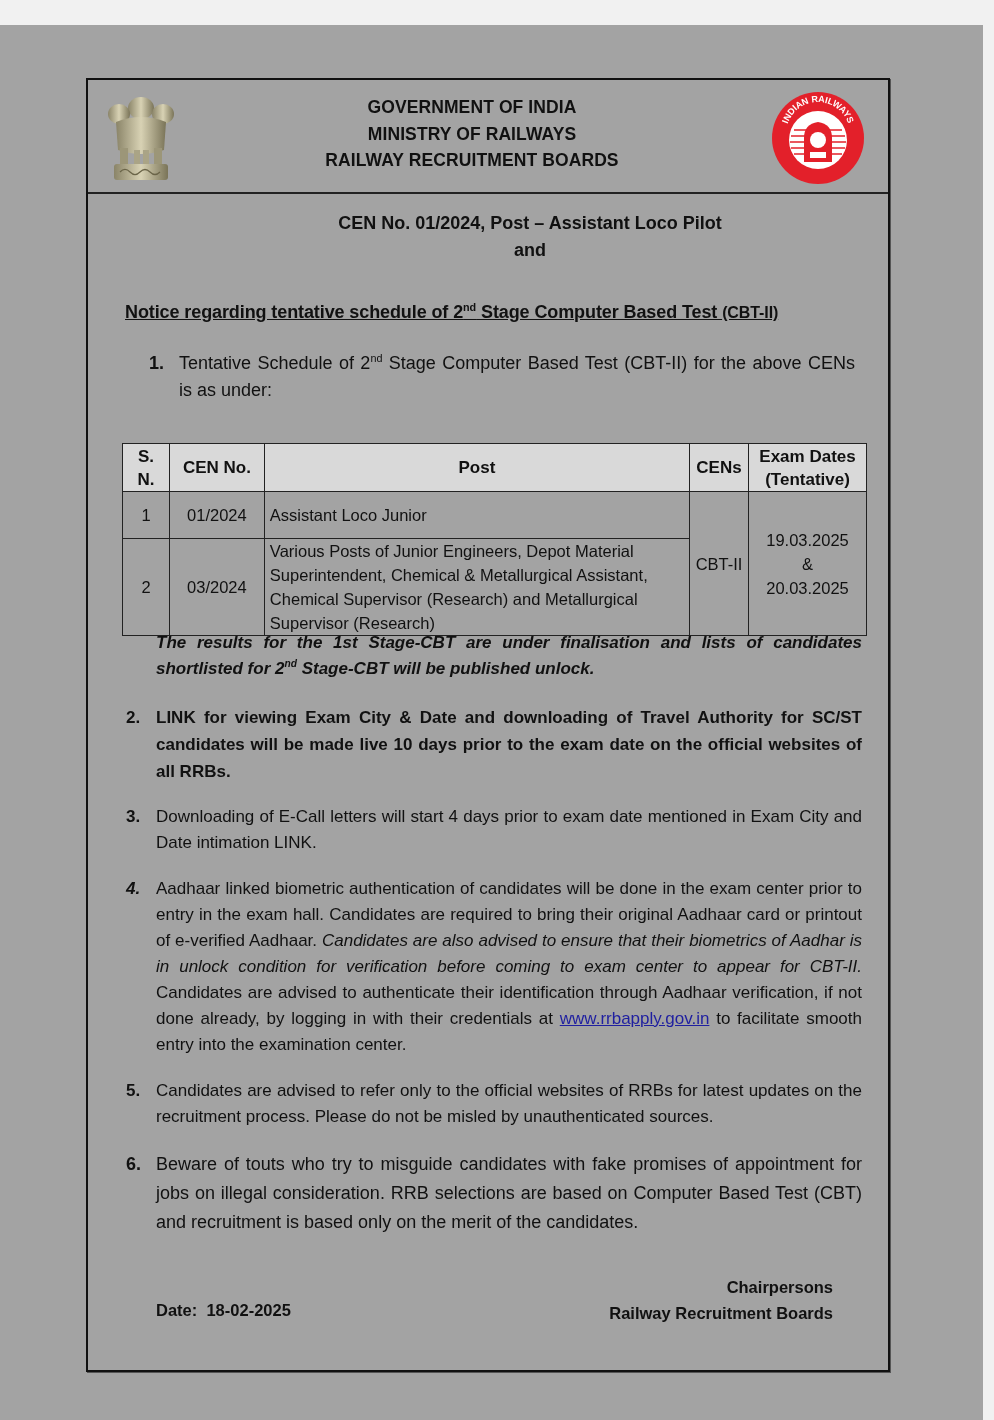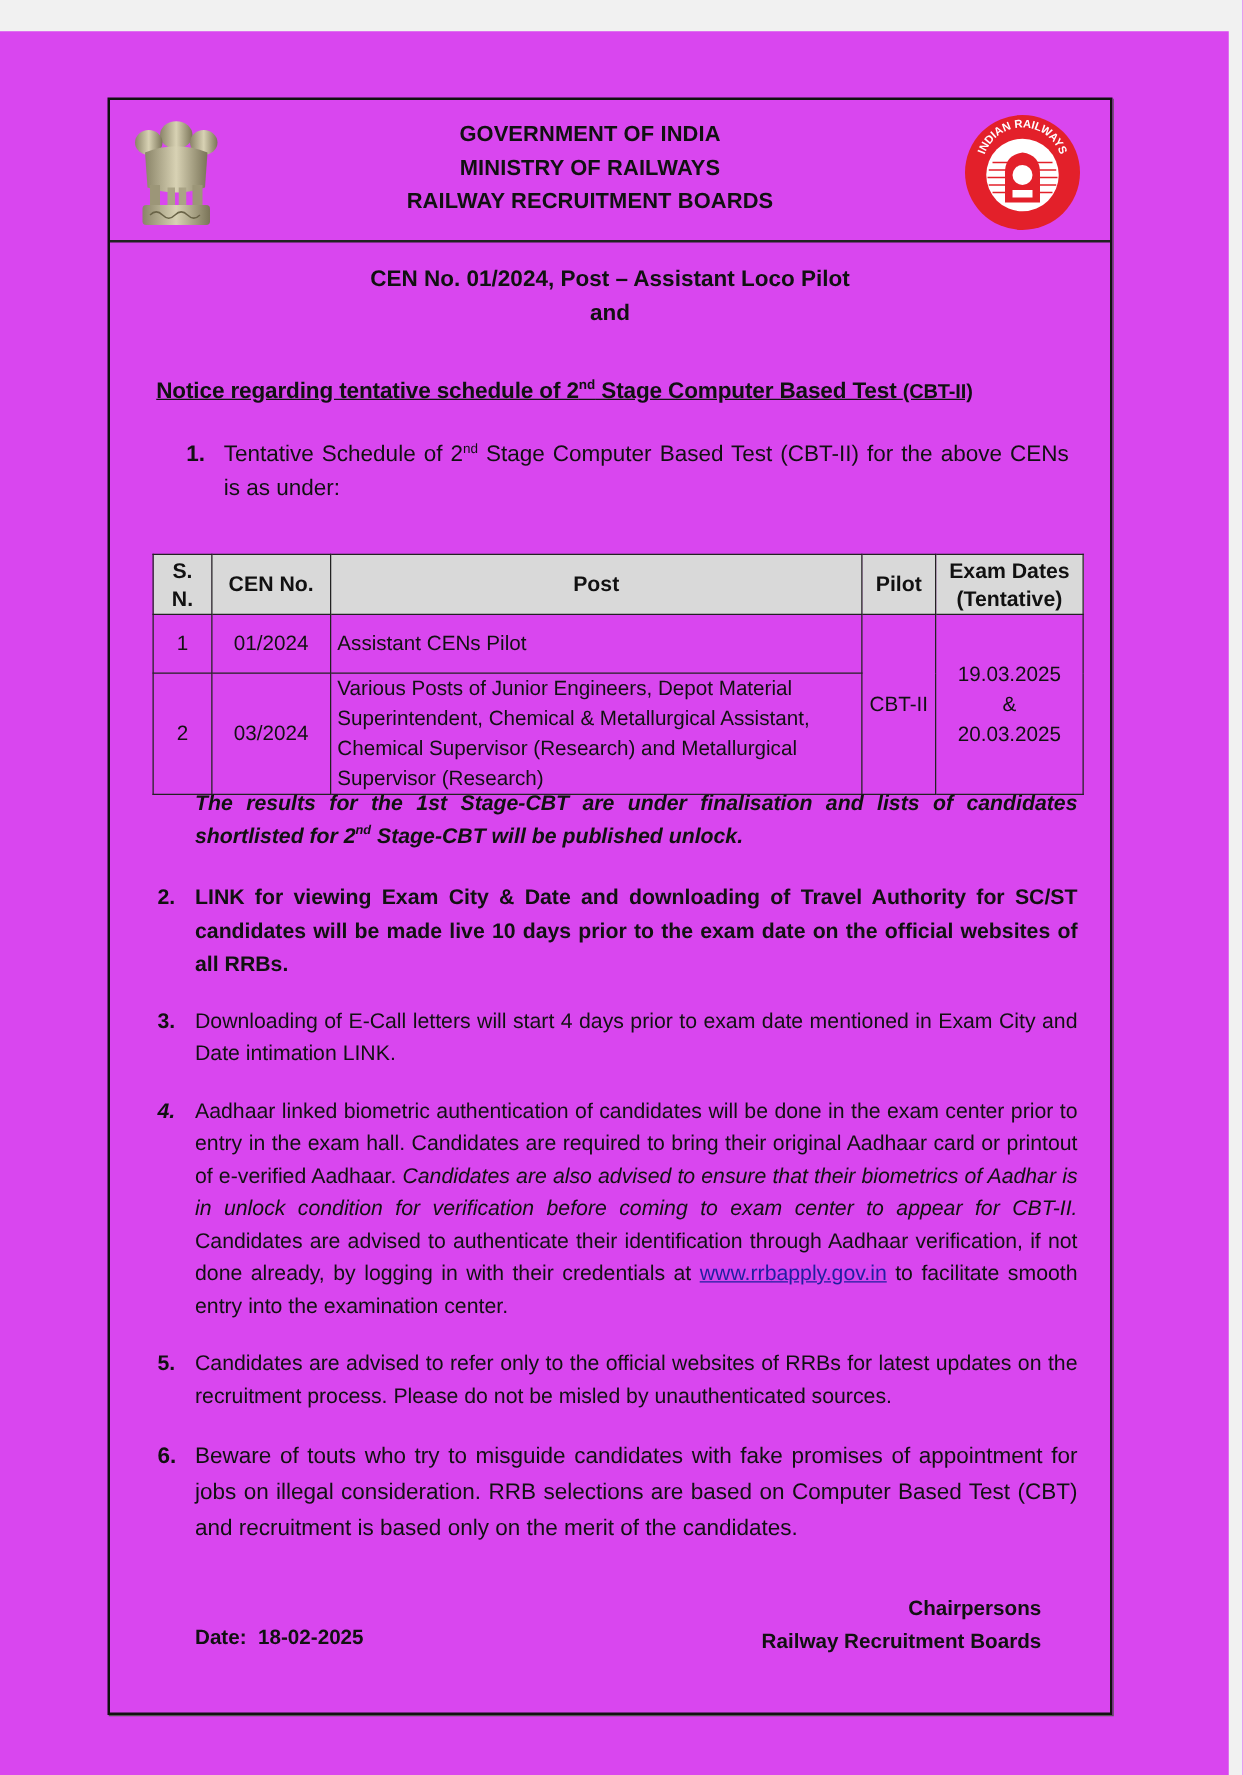--- a/index.html
+++ b/index.html
@@ -6,21 +6,21 @@
   body {
     width: 994px; height: 1420px; overflow: hidden;
     background: #f1f1f1;
     font-family: "Liberation Sans", sans-serif;
     color: #111;
     position: relative;
   }
   .page {
     position: absolute; left: 0; top: 25px;
     width: 983px; height: 1395px;
-    background: #d946ef;
+    background: #a3a3a3;
   }
   .frame {
     position: absolute; left: 86px; top: 53px;
     width: 800px; height: 1290px;
     border: 2px solid #111;
     box-shadow: 1px 1px 0 #555;
   }
   .hdr {
     position: absolute; left: 0; top: 0; width: 800px; height: 112px;
     border-bottom: 2px solid #222;
@@ -28,21 +28,21 @@
   .emblem { position: absolute; left: 18px; top: 12px; width: 70px; height: 92px; }
   .ir-logo { position: absolute; left: 682px; top: 10px; width: 96px; height: 96px; }
   .hdr-title {
     position: absolute; left: 150px; top: 14px; width: 468px;
     text-align: center; font-weight: bold; font-size: 17.5px; line-height: 26.5px;
     letter-spacing: 0.1px;
   }
   .hdr-title div { white-space: nowrap; }
   .cen-block {
     position: absolute; left: 0; top: 130px; width: 800px; text-align: center;
-    font-weight: bold; font-size: 18px; line-height: 27px;
+    font-weight: bold; font-size: 18px; line-height: 27px; padding-left: 42px;
   }
   .cen-block div { position: relative; }
   .notice-title {
     position: absolute; left: 37px; top: 222px; width: 740px;
     font-weight: bold; font-size: 18px; text-decoration: underline; white-space: nowrap;
     letter-spacing: -0.1px;
   }
   .notice-title .small { font-size: 16px; }
   sup { font-size: 0.6em; line-height: 0; vertical-align: super; }
   .item {
@@ -151,32 +151,32 @@
           <col style="width:95px">
           <col style="width:426px">
           <col style="width:59px">
           <col style="width:118px">
       </colgroup>
       <thead>
         <tr>
           <th class="c">S. N.</th>
           <th class="c">CEN No.</th>
           <th class="c">Post</th>
-          <th class="c">Pilot</th>
+          <th class="c">CENs</th>
           <th class="c">
             <div>Exam Dates</div>
             <div>(Tentative)</div>
           </th>
         </tr>
       </thead>
       <tbody>
         <tr style="height:47px">
           <td class="c">1</td>
           <td class="c">01/2024</td>
-          <td>Assistant CENs Pilot</td>
+          <td>Assistant Loco Junior</td>
           <td class="c" rowspan="2">CBT-II</td>
           <td class="c" rowspan="2">
             <div>19.03.2025</div>
             <div>&amp;</div>
             <div>20.03.2025</div>
           </td>
         </tr>
         <tr style="height:96px">
           <td class="c">2</td>
           <td class="c">03/2024</td>

